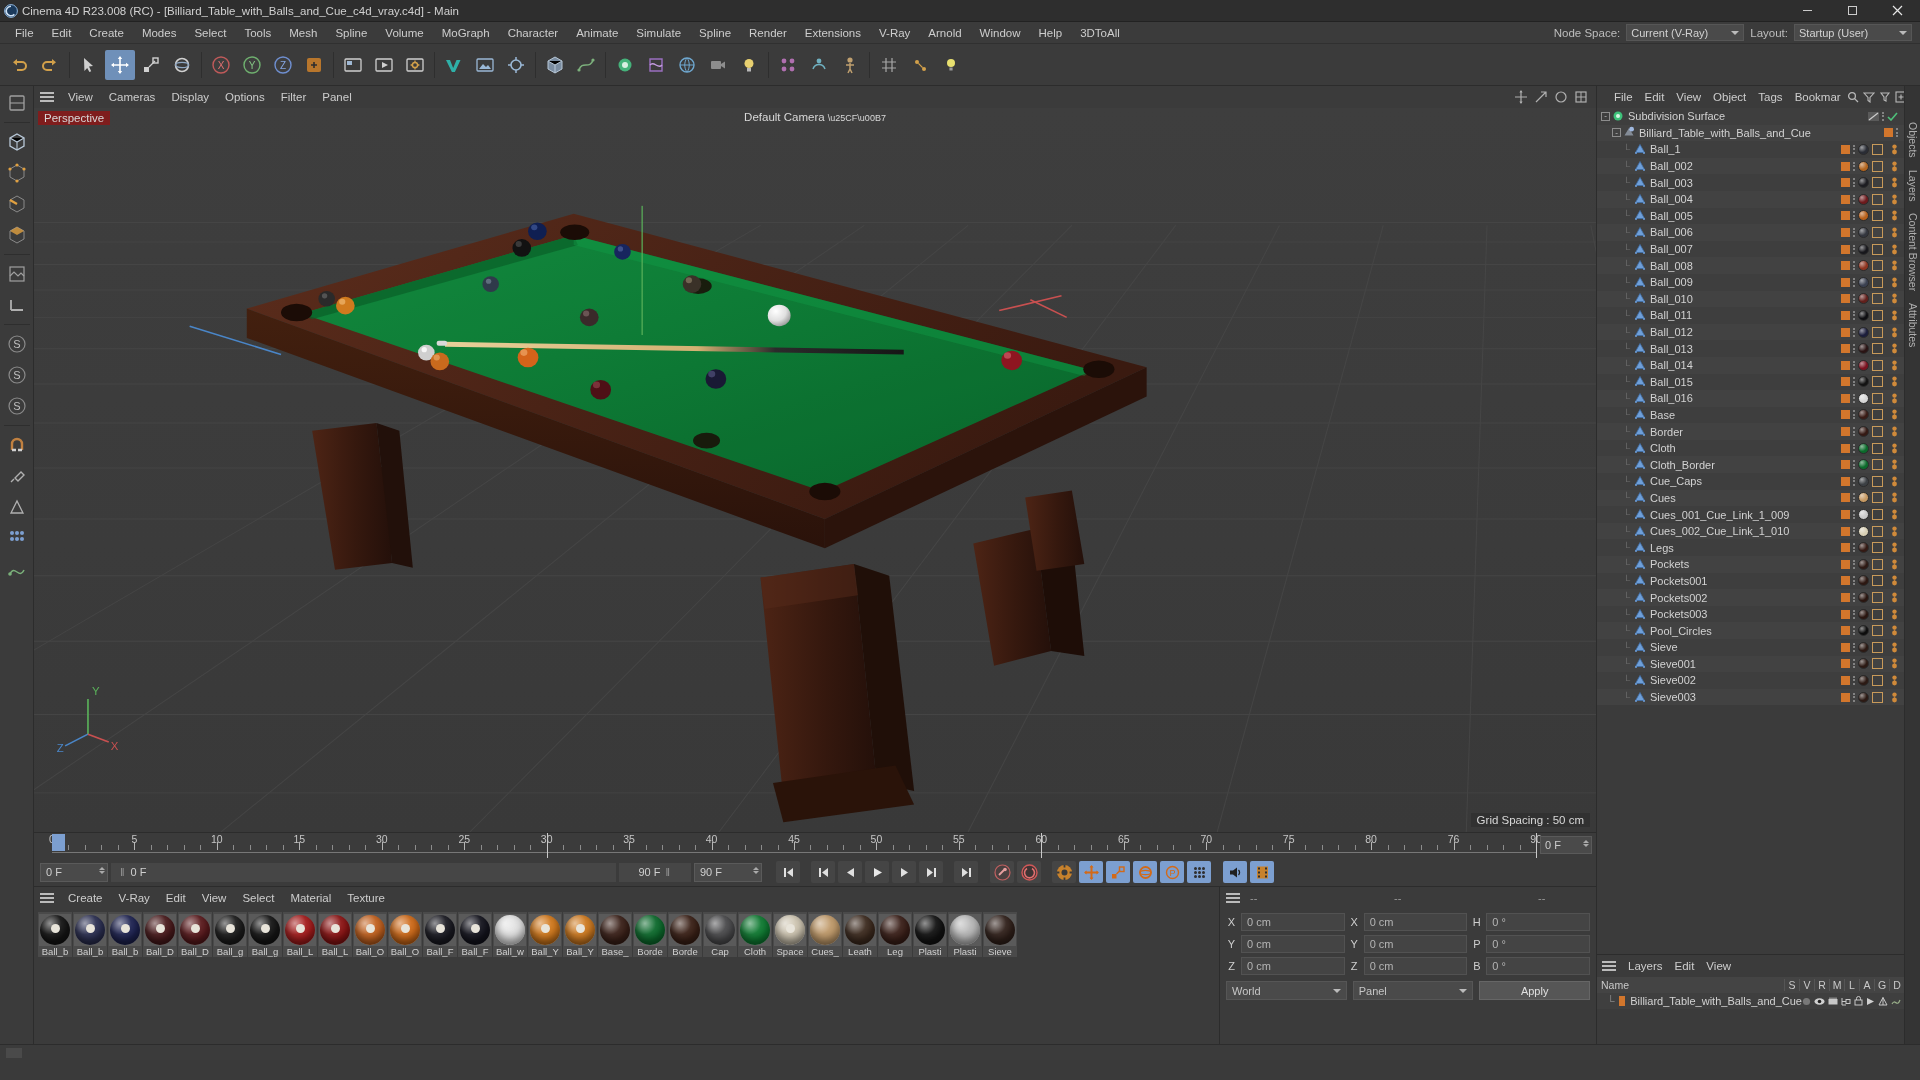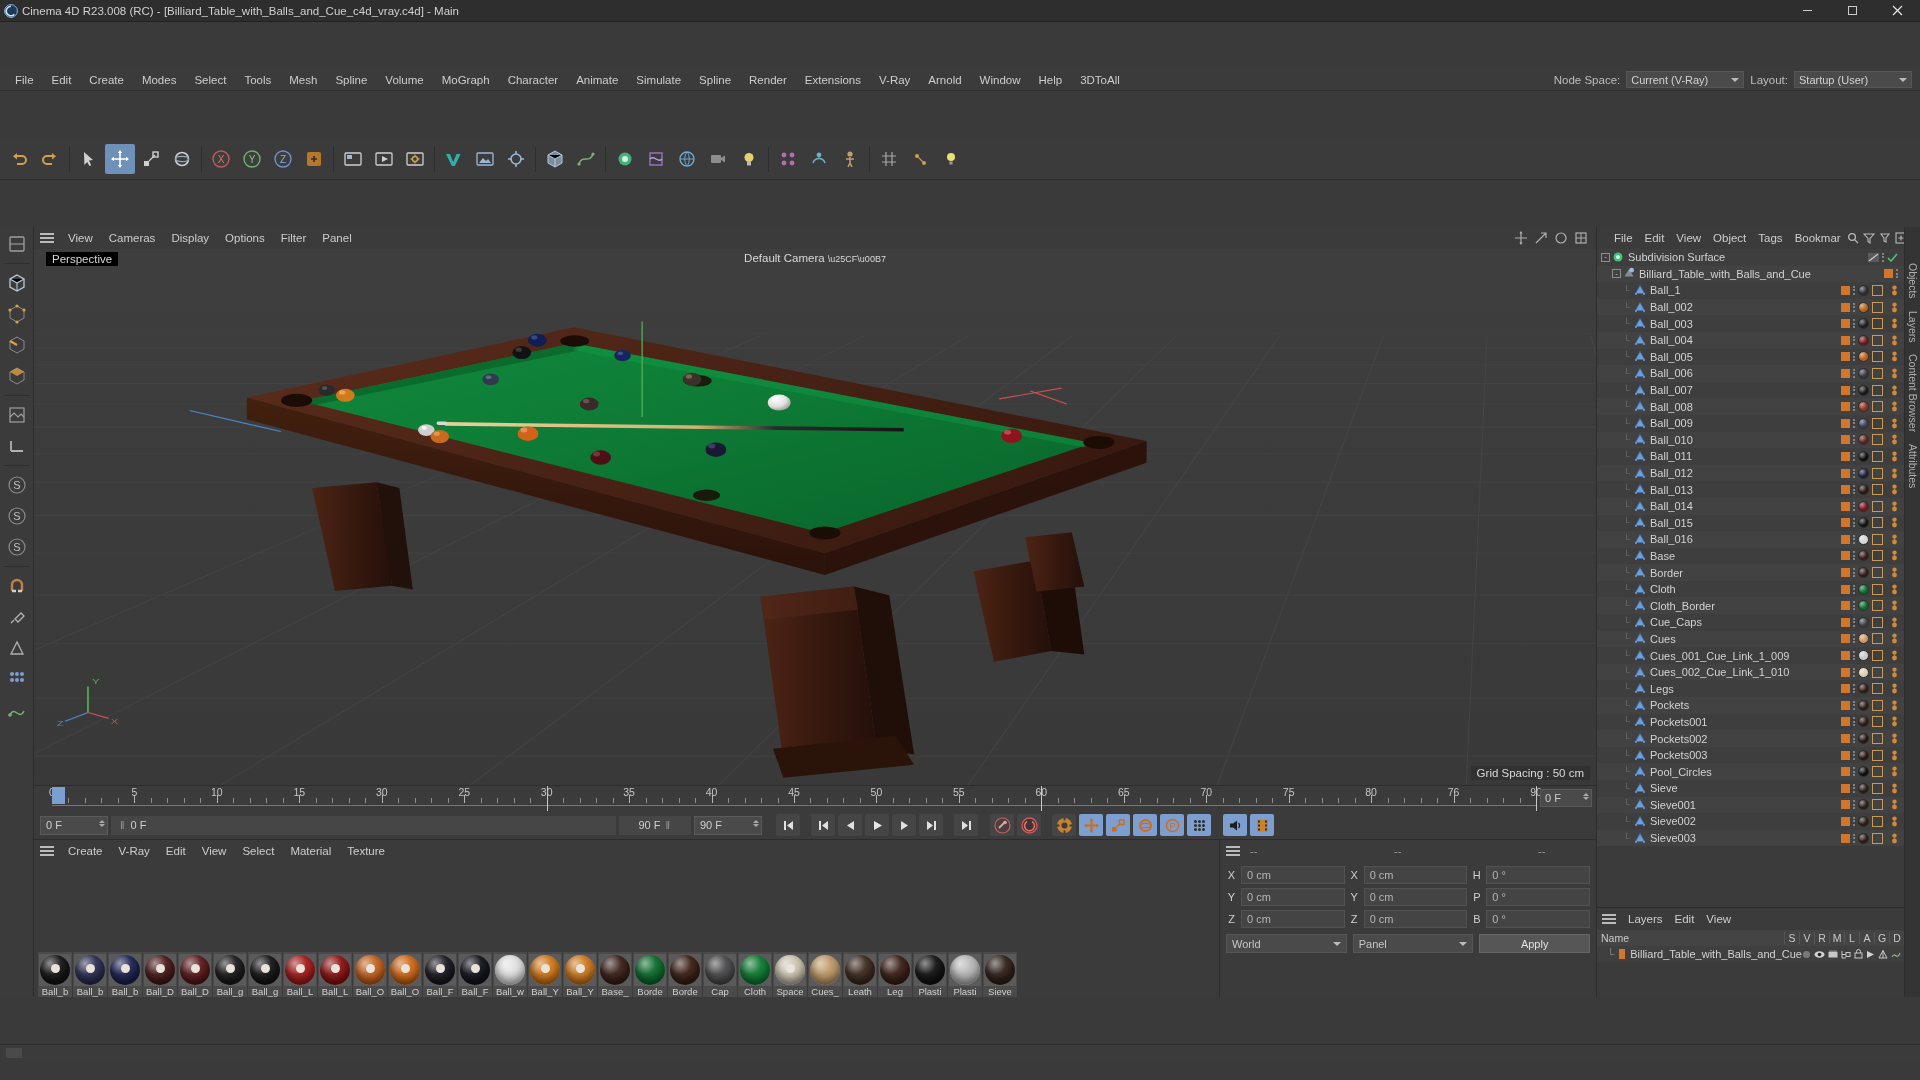--- a/index.html
+++ b/index.html
@@ -1,18 +1,18 @@
 <!DOCTYPE html>
 <html><head>
 <meta charset="utf-8">
 <style>
   * { box-sizing: border-box; margin:0; padding:0; }
   html,body { width:1920px; height:1080px; overflow:hidden; background:#3a3a3a;
     font-family:"Liberation Sans", sans-serif; color:#c8c8c8; font-size:12px; }
-  .app { position:relative; width:1920px; height:1060px; display:flex; flex-direction:column;gap:47px; }
+  .app { position:relative; width:1920px; height:1060px; display:flex; flex-direction:column; }
 
   
   .titlebar { height:22px; background:#2e2e2e; display:flex; align-items:center;
     border-bottom:1px solid #222; flex:none; }
   .tb-icon { width:22px; height:22px; display:flex; align-items:center; justify-content:center; }
   .tb-title { font-size:11.5px; color:#d0d0d0; white-space:nowrap; }
   .tb-spacer { flex:1; }
   .winbtns { display:flex; height:22px; }
   .winbtn { width:45px; height:22px; display:flex; align-items:center; justify-content:center;
     color:#cfcfcf; font-size:12px; }
@@ -51,22 +51,22 @@
 
   .vpbar { height:22px; background:#3b3b3b; display:flex; align-items:center;
     padding-left:4px; flex:none; }
   .hamb { width:18px;height:14px;display:flex;flex-direction:column;justify-content:space-between;
     padding:2px 2px; margin-right:4px;}
   .hamb i{display:block;height:2px;background:#bbb;}
   .vpitem { padding:0 8px; font-size:11.5px; color:#cdcdcd; line-height:22px; }
   .vp-right { margin-left:auto; display:flex; gap:6px; padding-right:8px; align-items:center; }
 
   .viewport { flex:1; position:relative; background:#3c3c3c; overflow:hidden; min-height:0; }
-  .vp-label { position:absolute; left:12px; top:3px; font-size:11.5px; color:#d8d8d8;
-    background:#000000; padding:1px 6px; }
+  .vp-label { position:absolute; left:4px; top:3px; font-size:11.5px; color:#d8d8d8;
+    background:#7f1d1d; padding:1px 6px; }
   .vp-cam { position:absolute; left:50%; transform:translateX(-50%); top:3px;
     font-size:11.5px; color:#d8d8d8; }
   .vp-grid { position:absolute; right:6px; bottom:5px; font-size:11.5px; color:#d8d8d8;
     background:#313131; padding:1px 6px; }
 
   
   .timeline { height:26px; background:#3b3b3b; position:relative; flex:none; border-top:1px solid #2c2c2c;}
   .tl-ruler { position:absolute; left:18px; right:60px; top:0; bottom:0; }
   .tl-tick { position:absolute; top:12px; width:1px; height:5px; background:#8d8d8d; }
   .tl-tick.major { top:9px; height:8px; background:#b5b5b5; }
@@ -90,21 +90,21 @@
   .numf.flat { background:#464646; border-color:#464646; justify-content:flex-end; padding-right:20px;}
   .tbtn { width:24px; height:22px; display:flex; align-items:center; justify-content:center;
     background:#454545; border-radius:2px; }
   .tbtn.blue{background:#7c9fd0;}
   .tgap { width:8px; }
 
   
   .bottom { height:158px; display:flex; flex:none; background:#3a3a3a; border-top:1px solid #2c2c2c;}
   .matmgr { width:1186px; background:#3b3b3b; display:flex; flex-direction:column; border-right:1px solid #2c2c2c;}
   .matbar { height:22px; display:flex; align-items:center; padding-left:4px; }
-  .matgrid { flex:1; padding:3px 0 0 4px; display:flex; gap:1px; align-items:flex-end; overflow:hidden;}
+  .matgrid { flex:1; padding:3px 0 0 4px; display:flex; gap:1px; align-items:flex-start; overflow:hidden;}
   .mat { width:34px; display:flex; flex-direction:column; align-items:center;
     background:#4a4a4a; padding:2px 0 0; }
   .mat .sw { width:30px; height:30px; border-radius:50%; }
   .mat .swwrap{ width:32px;height:32px;display:flex;align-items:center;justify-content:center;
     background:#5a5a5a;}
   .mat .nm { font-size:9.5px; color:#d0d0d0; width:34px; text-align:center;
     overflow:hidden; white-space:nowrap; }
 
   .coordmgr { flex:1; background:#3b3b3b; display:flex; flex-direction:column; }
   .cm-head { height:22px; display:flex; align-items:center; padding-left:4px; gap:4px; }

